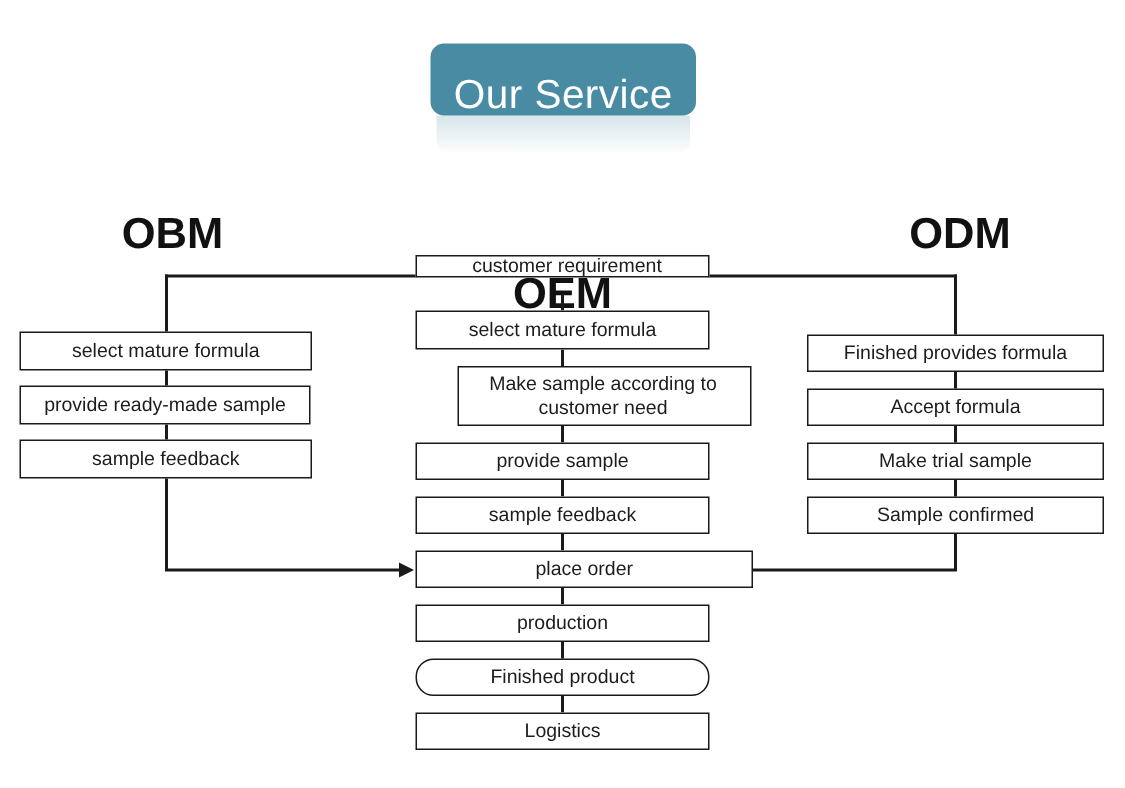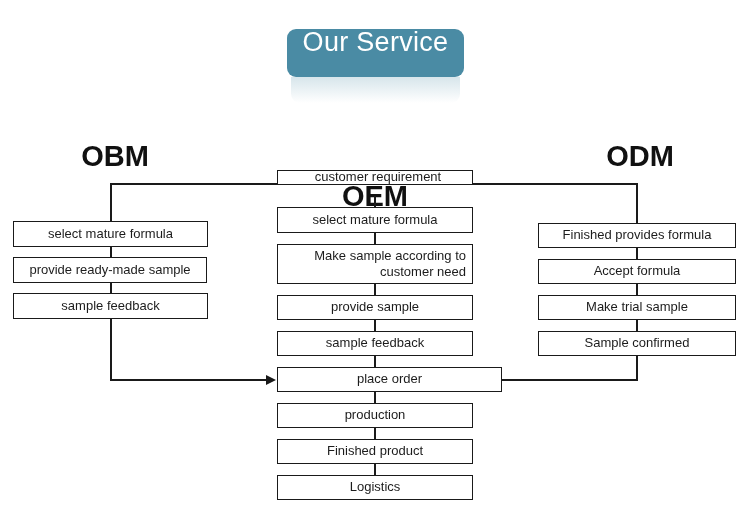--- a/index.html
+++ b/index.html
@@ -21,21 +21,21 @@
   
   #title-banner {
     position: absolute;
     left: 287px;
     top: 29px;
     width: 177px;
     height: 48px;
     background: #4a8ba4;
     border-radius: 9px;
     display: flex;
-    align-items: flex-start;
+    align-items: flex-end;
     justify-content: center;
   }
   #title-banner .title-text {
     color: #ffffff;
     font-size: 27px;
     font-weight: 400;
     letter-spacing: 0.3px;
     line-height: 1;
   }
   #banner-shadow {
@@ -71,22 +71,23 @@
     color: #1c1c1c;
     display: flex;
     align-items: center;
     justify-content: center;
     text-align: center;
     padding: 0 6px;
     line-height: 1.25;
   }
   .fbox.two-line {
     justify-content: flex-start;
-    text-align: right;
+    text-align: center;
     padding-left: 4px;
+    margin-left: 28px;
   }
 
   
   .vline {
     position: absolute;
     width: 1.5px;
     background: #1a1a1a;
   }
   .hline {
     position: absolute;
@@ -150,21 +151,21 @@
   <div class="vline" style="left:374px; top:428px; height:11px;"></div>
   <div class="vline" style="left:374px; top:464px; height:11px;"></div>
 
   <div class="fbox" style="left:277px; top:170px; width:196px; height:15px;padding-left:12px;">customer requirement</div>
   <div class="fbox" style="left:277px; top:207px; width:196px; height:26px;">select mature formula</div>
   <div class="fbox two-line" style="left:277px; top:244px; width:196px; height:40px;">Make sample according to customer need</div>
   <div class="fbox" style="left:277px; top:295px; width:196px; height:25px;">provide sample</div>
   <div class="fbox" style="left:277px; top:331px; width:196px; height:25px;">sample feedback</div>
   <div class="fbox" style="left:277px; top:367px; width:225px; height:25px;">place order</div>
   <div class="fbox" style="left:277px; top:403px; width:196px; height:25px;">production</div>
-  <div class="fbox" style="left:277px; top:439px; width:196px; height:25px;">Finished product</div>
+  <div class="fbox" style="left:277px; top:439px; width:196px; height:25px;border-radius:12px;">Finished product</div>
   <div class="fbox" style="left:277px; top:475px; width:196px; height:25px;">Logistics</div>
 
   <div class="vline" style="left:636px; top:248px; height:11px;"></div>
   <div class="vline" style="left:636px; top:284px; height:11px;"></div>
   <div class="vline" style="left:636px; top:320px; height:11px;"></div>
   <div class="vline" style="left:636px; top:356px; height:24px;"></div>
 
   <div class="fbox" style="left:538px; top:223px; width:198px; height:25px;">Finished provides formula</div>
   <div class="fbox" style="left:538px; top:259px; width:198px; height:25px;">Accept formula</div>
   <div class="fbox" style="left:538px; top:295px; width:198px; height:25px;">Make trial sample</div>

